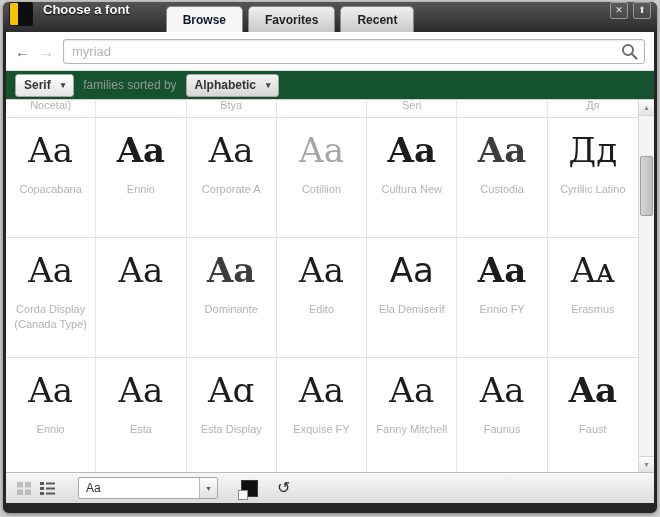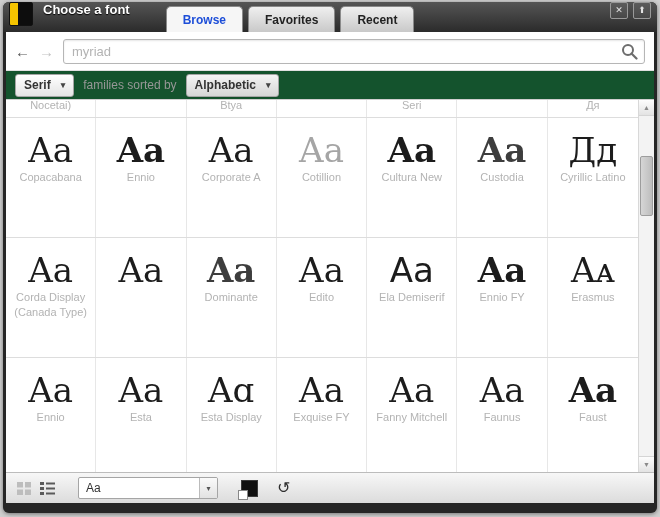--- a/index.html
+++ b/index.html
@@ -9,21 +9,21 @@
   
   .header{height:30px;display:flex;align-items:flex-start;background:linear-gradient(#555,#2b2b2b);
     padding:0 6px;position:relative;}
   .logo{width:22px;height:22px;border:1px solid #111;background:linear-gradient(90deg,#f5c400 0 38%,#0d0d0d 38%);
     margin-right:10px;flex:none;border-radius:2px;}
   .title{color:#fff;font-size:13px;font-weight:bold;text-shadow:0 1px 1px #000;margin-right:36px;white-space:nowrap;}
   .tabs{display:flex;align-self:flex-end;gap:5px;}
   .tab{height:25px;display:flex;align-items:center;padding:0 16px;font-size:12px;font-weight:bold;color:#222;
     background:linear-gradient(#efefef,#c9c9c9);border:1px solid #8a8a8a;border-bottom:none;
     border-radius:5px 5px 0 0;cursor:pointer;}
-  .tab.active{background:#f6f6f6;color:#1d4ed8;position:relative;z-index:2;}
+  .tab.active{background:#f6f6f6;color:#0f172a;position:relative;z-index:2;}
   .win-buttons{margin-left:auto;display:flex;gap:5px;}
   .win-btn{width:16px;height:15px;border:1px solid #999;border-radius:2px;color:#e2e2e2;font-size:9px;
     display:flex;align-items:center;justify-content:center;line-height:1;cursor:pointer;background:rgba(255,255,255,.05);}
   
   .content{position:absolute;left:3px;right:3px;top:30px;bottom:10px;background:#fff;display:flex;flex-direction:column;}
   .navrow{display:flex;align-items:center;gap:9px;padding:7px 9px 6px 9px;background:#fff;}
   .arrow{font-size:15px;line-height:1;cursor:pointer;}
   .arrow.back{color:#555;}
   .arrow.fwd{color:#c3c3c3;}
   .searchwrap{flex:1;position:relative;}
@@ -48,21 +48,21 @@
   .grid-row.clipped{height:17px;}
   .cell{border-right:1px solid #e7e7e7;display:flex;flex-direction:column;align-items:center;
     padding-top:13px;overflow:hidden;cursor:pointer;}
   .grid-row .cell:last-child{border-right:none;}
   .clipped .cell{justify-content:flex-start;padding:0 2px 2px 2px;}
   .preview{font-family:"DejaVu Serif",serif;font-size:34px;line-height:1.15;color:#1c1c1c;}
   .preview.bold{font-weight:bold;}
   .preview.semi{font-weight:bold;opacity:.85;}
   .preview.muted{color:#8f8f8f;opacity:.8;}
   .preview.sans{font-family:"DejaVu Sans",sans-serif;}
-  .fontname{font-size:11px;color:#b3b3b3;text-align:center;line-height:1.35;padding:0 4px;}
+  .fontname{font-size:11px;color:#b3b3b3;text-align:center;margin-top:12px;line-height:1.35;padding:0 4px;}
   .clipname{font-size:11px;color:#b3b3b3;text-align:center;line-height:1;}
   
   .scrollbar{width:15px;flex:none;background:#f3f3f3;border-left:1px solid #d8d8d8;display:flex;flex-direction:column;}
   .sb-btn{height:15px;flex:none;display:flex;align-items:center;justify-content:center;font-size:7px;color:#8a8a8a;
     cursor:pointer;background:linear-gradient(#fdfdfd,#e3e3e3);border-bottom:1px solid #d5d5d5;}
   .sb-btn.down{border-bottom:none;border-top:1px solid #d5d5d5;}
   .sb-track{flex:1;position:relative;}
   .sb-thumb{position:absolute;left:1px;right:1px;top:40px;height:58px;border:1px solid #9d9d9d;border-radius:2px;
     background:linear-gradient(90deg,#d6d6d6,#bdbdbd);cursor:grab;}
   

